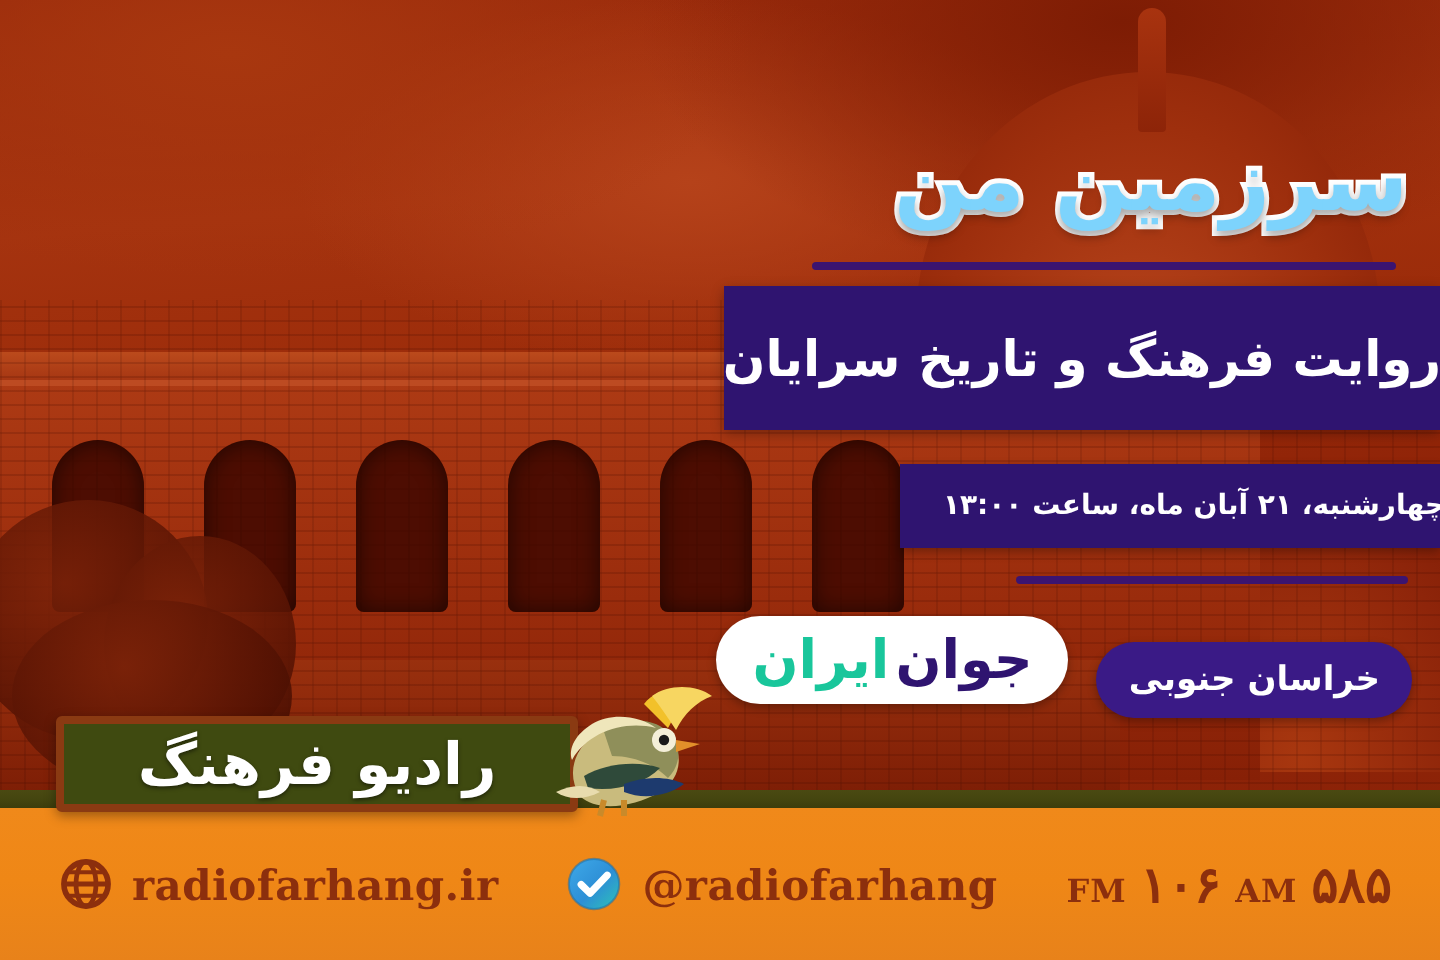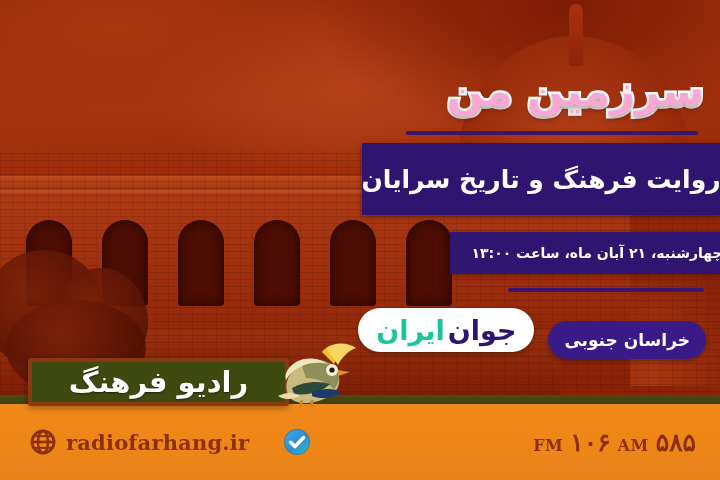--- a/index.html
+++ b/index.html
@@ -129,21 +129,21 @@
     font-size:29px;font-weight:700;color:#ffffff;
     letter-spacing:-1px;direction:rtl;
     text-shadow:0 1px 2px rgba(0,0,0,.5);
   }
   
   .bird{position:absolute;left:272px;top:336px;width:92px;height:74px;z-index:7;}
 
   
   .title{
     position:absolute;right:16px;top:66px;
-    font-size:43px;font-weight:700;color:#f9a8d4;
+    font-size:43px;font-weight:700;color:#7dd3fc;
     direction:rtl;letter-spacing:-1px;
     -webkit-text-stroke:5px #ffffff;
     paint-order:stroke fill;
     text-shadow:0 3px 5px rgba(0,0,0,.35);
     white-space:nowrap;
     z-index:5;
   }
   .title-rule{
     position:absolute;right:22px;top:131px;width:292px;height:4px;
     background:#3b1470;z-index:5;border-radius:2px;
@@ -295,20 +295,21 @@
             <linearGradient id="vg" x1="0" y1="0" x2="1" y2="1">
               <stop offset="0%" stop-color="#3fa9e8"></stop>
               <stop offset="55%" stop-color="#2d8fd6"></stop>
               <stop offset="100%" stop-color="#2ec4b6"></stop>
             </linearGradient>
           </defs>
           <circle cx="14" cy="14" r="12.6" fill="url(#vg)"></circle>
           <circle cx="14" cy="14" r="12.6" fill="none" stroke="#1e6fa8" stroke-width="1.1" opacity=".55"></circle>
           <path d="M7.6 14.3 L12 18.6 L20.6 9.6" fill="none" stroke="#ffffff" stroke-width="3.6" stroke-linecap="round" stroke-linejoin="round"></path>
         </svg>
+        <span class="f-text">@radiofarhang</span>
       </div>
 
       <div class="f-spacer"></div>
 
       <div class="freq">
         <span class="lbl">FM</span>
         <span class="num">۱۰۶</span>
         <span class="lbl">AM</span>
         <span class="num">۵۸۵</span>
       </div>

